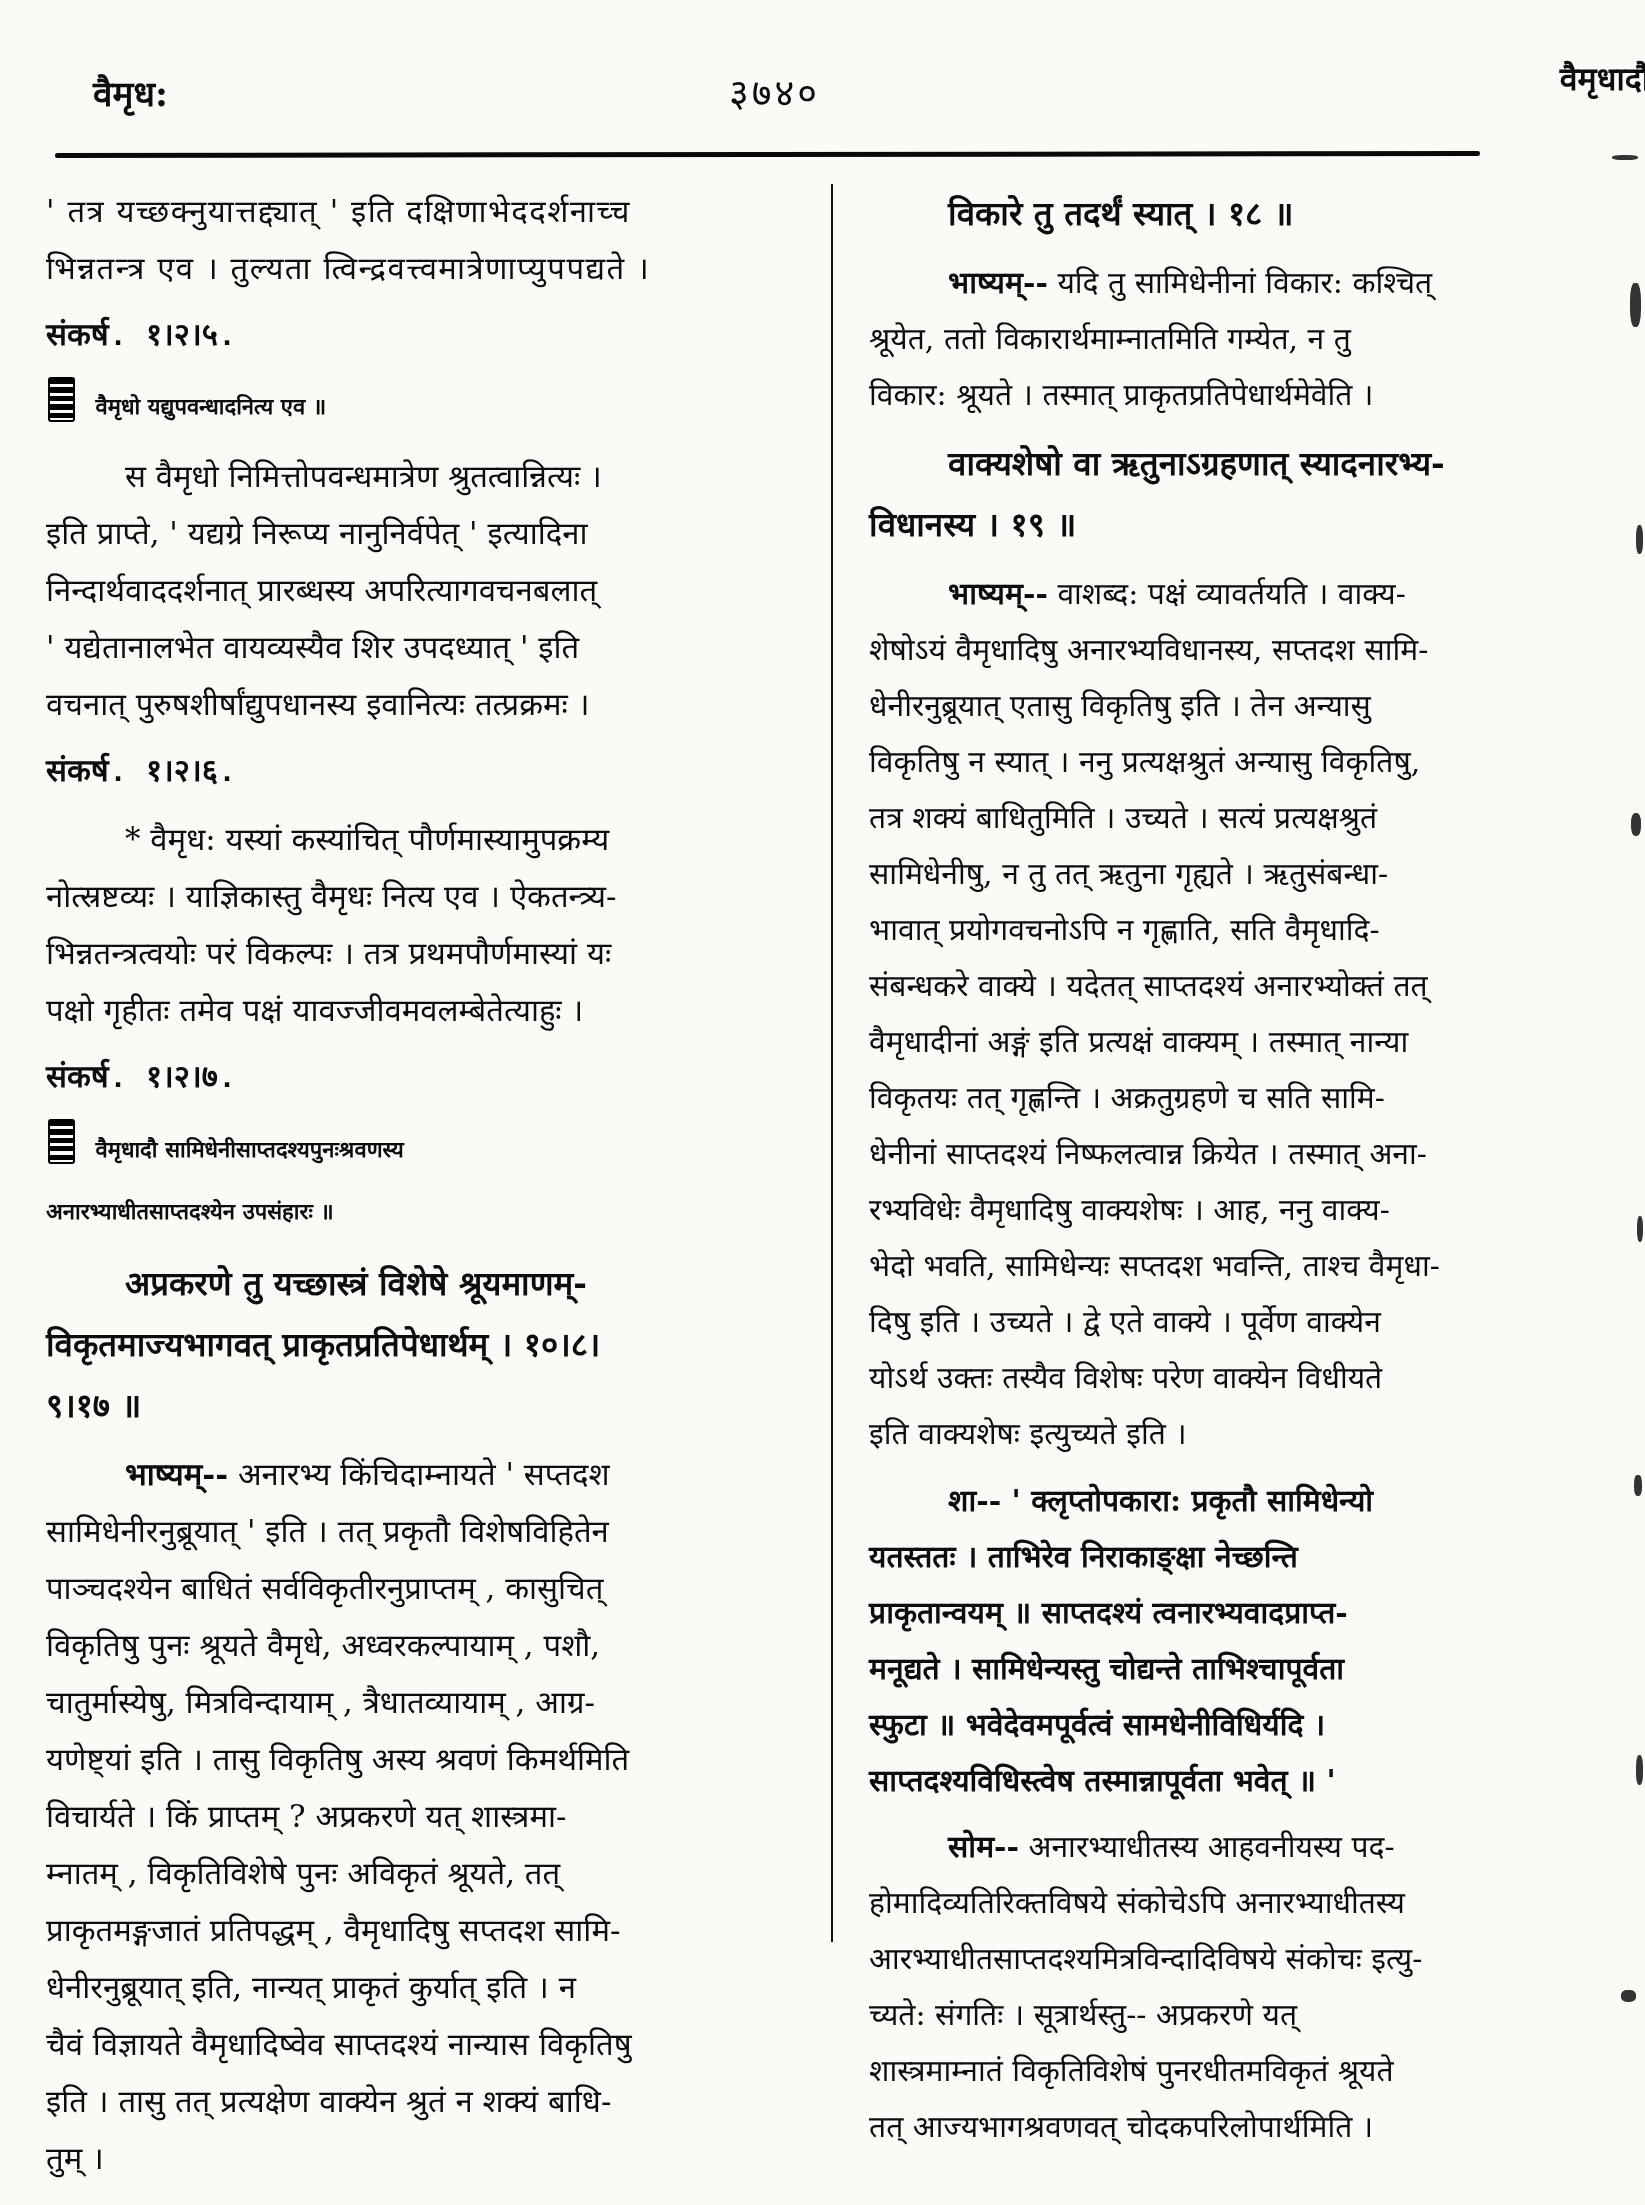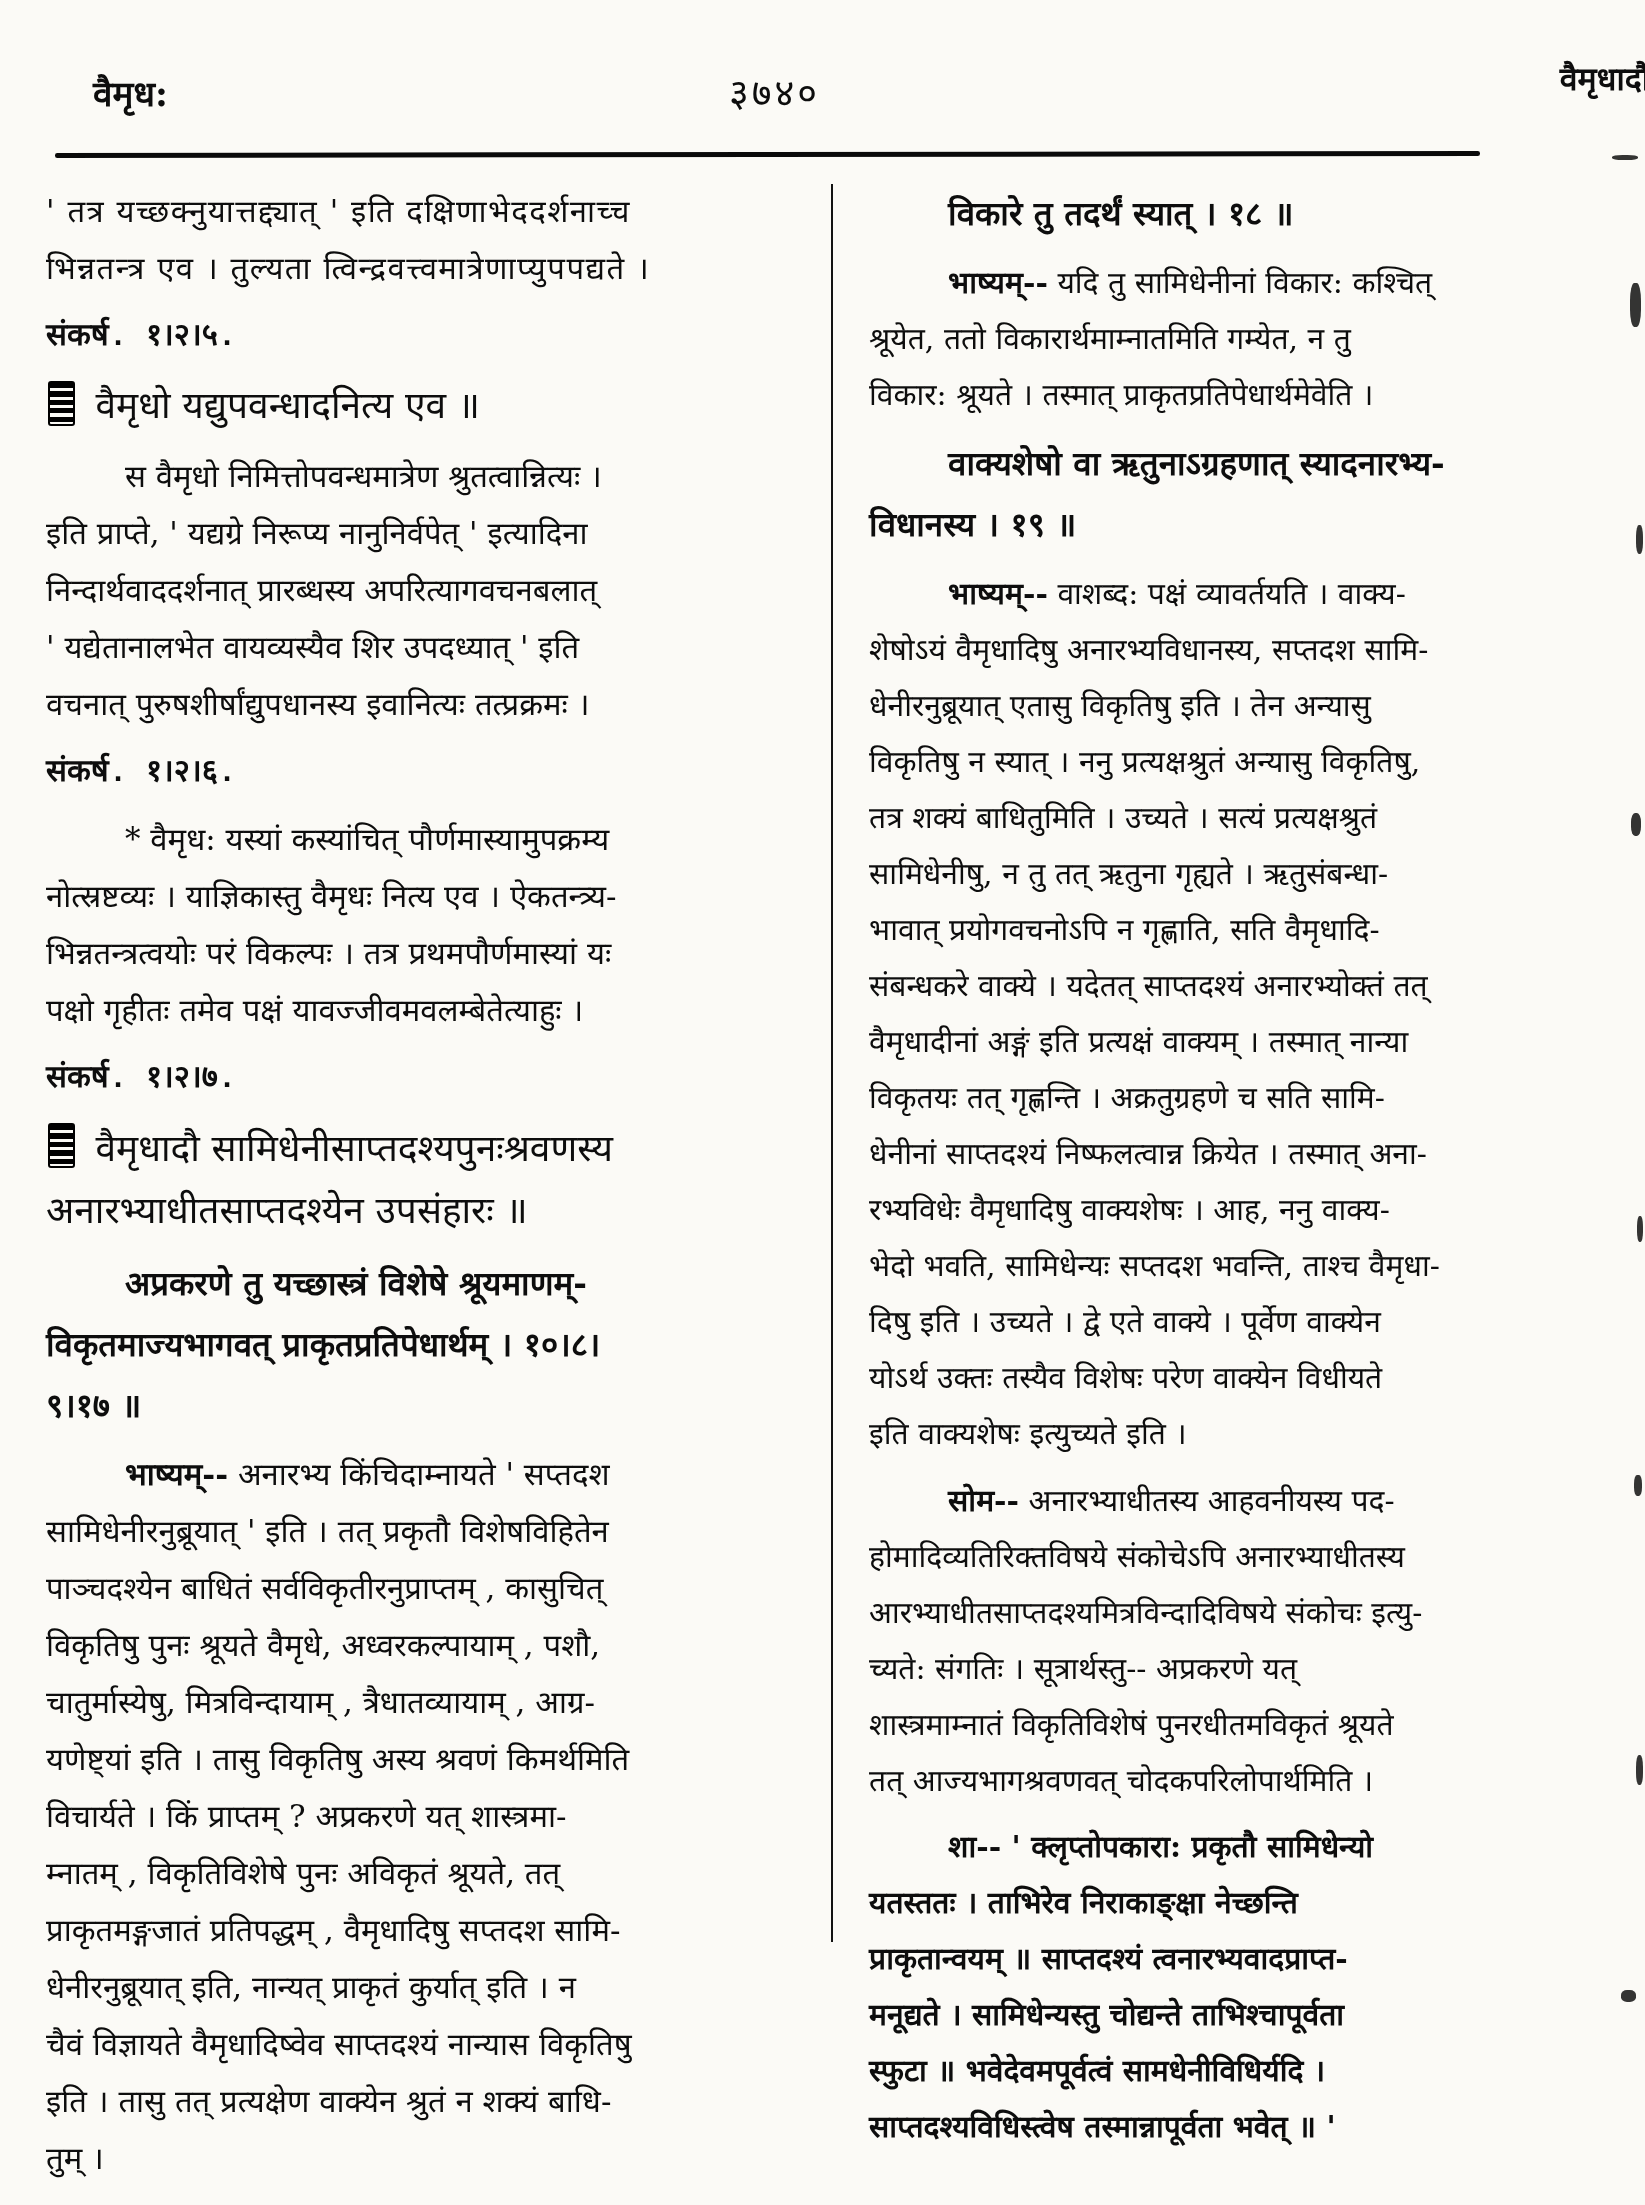--- a/index.html
+++ b/index.html
@@ -21,21 +21,21 @@
     background:#0a0a0a;border-radius:2.3px;transform:rotate(-0.08deg);
   }
   
   .cols{position:absolute;top:183px;left:46px;width:1557px;display:flex;}
   .col{white-space:normal;}
   .col-left{width:763px;font-size:31px;line-height:57px;}
   .col-right{width:767px;margin-left:93px;font-size:30px;line-height:56px;}
   .col p{margin:0 0 10.7px 0;white-space:pre-line;text-align:left;}
   .indent{text-indent:79px;}
   .ref{font-weight:bold;margin:1.5px 0 15px 0;font-family:Liberation Mono, monospace;}
-  .sutra-head{font-weight:normal;font-size:37px;line-height:62px;margin:10.7px 0 16.7px 0;}
+  .sutra-head{font-weight:bold;font-size:22px;line-height:62px;margin:10.7px 0 16.7px 0;}
   .sutra{font-weight:bold;font-size:33px;line-height:61px;margin:10.7px 0 16.7px 0;}
   .label{font-weight:bold;}
   .bold-verse{font-weight:bold;}
   .quote-open{letter-spacing:1.5px;}
   
   .stamp{
     display:inline-block;width:23px;height:41px;margin:0 21px 0 1.5px;
     vertical-align:-7.6px;
     background:repeating-linear-gradient(180deg,#000 0 5.3px,#fbfaf6 5.3px 8.4px);
     border:2.3px solid #000;border-radius:3px;
@@ -129,33 +129,33 @@
 संबन्धकरे वाक्ये । यदेतत् साप्तदश्यं अनारभ्योक्तं तत्
 वैमृधादीनां अङ्गं इति प्रत्यक्षं वाक्यम् । तस्मात् नान्या
 विकृतयः तत् गृह्णन्ति । अक्रतुग्रहणे च सति सामि-
 धेनीनां साप्तदश्यं निष्फलत्वान्न क्रियेत । तस्मात् अना-
 रभ्यविधेः वैमृधादिषु वाक्यशेषः । आह, ननु वाक्य-
 भेदो भवति, सामिधेन्यः सप्तदश भवन्ति, ताश्च वैमृधा-
 दिषु इति । उच्यते । द्वे एते वाक्ये । पूर्वेण वाक्येन
 योऽर्थ उक्तः तस्यैव विशेषः परेण वाक्येन विधीयते
 इति वाक्यशेषः इत्युच्यते इति ।</span></p>
 
+      <p class="indent bold-verse"><span class="label">शा--</span><span> ' क्लृप्तोपकारा: प्रकृतौ सामिधेन्यो
+यतस्ततः । ताभिरेव निराकाङ्क्षा नेच्छन्ति
+प्राकृतान्वयम् ॥ साप्तदश्यं त्वनारभ्यवादप्राप्त-
+मनूद्यते । सामिधेन्यस्तु चोद्यन्ते ताभिश्चापूर्वता
+स्फुटा ॥ भवेदेवमपूर्वत्वं सामधेनीविधिर्यदि ।
+साप्तदश्यविधिस्त्वेष तस्मान्नापूर्वता भवेत् ॥ '</span></p>
+
       <p class="indent"><span class="label">सोम--</span><span> अनारभ्याधीतस्य आहवनीयस्य पद-
 होमादिव्यतिरिक्तविषये संकोचेऽपि अनारभ्याधीतस्य
 आरभ्याधीतसाप्तदश्यमित्रविन्दादिविषये संकोचः इत्यु-
 च्यते: संगतिः । सूत्रार्थस्तु-- अप्रकरणे यत्
 शास्त्रमाम्नातं विकृतिविशेषं पुनरधीतमविकृतं श्रूयते
 तत् आज्यभागश्रवणवत् चोदकपरिलोपार्थमिति ।</span></p>
-
-      <p class="indent bold-verse"><span class="label">शा--</span><span> ' क्लृप्तोपकारा: प्रकृतौ सामिधेन्यो
-यतस्ततः । ताभिरेव निराकाङ्क्षा नेच्छन्ति
-प्राकृतान्वयम् ॥ साप्तदश्यं त्वनारभ्यवादप्राप्त-
-मनूद्यते । सामिधेन्यस्तु चोद्यन्ते ताभिश्चापूर्वता
-स्फुटा ॥ भवेदेवमपूर्वत्वं सामधेनीविधिर्यदि ।
-साप्तदश्यविधिस्त्वेष तस्मान्नापूर्वता भवेत् ॥ '</span></p>
 
     </div>
   </div>
 
   <div class="artifact" style="left:1612px;top:155px;width:26px;height:5.3px"></div>
   <div class="artifact" style="left:1630px;top:283px;width:10.7px;height:44px"></div>
   <div class="artifact" style="left:1636px;top:525px;width:6.9px;height:29px"></div>
   <div class="artifact" style="left:1631px;top:813px;width:10px;height:23px"></div>
   <div class="artifact" style="left:1637px;top:1216px;width:6px;height:26px"></div>
   <div class="artifact" style="left:1634px;top:1475px;width:7.6px;height:21px"></div>

